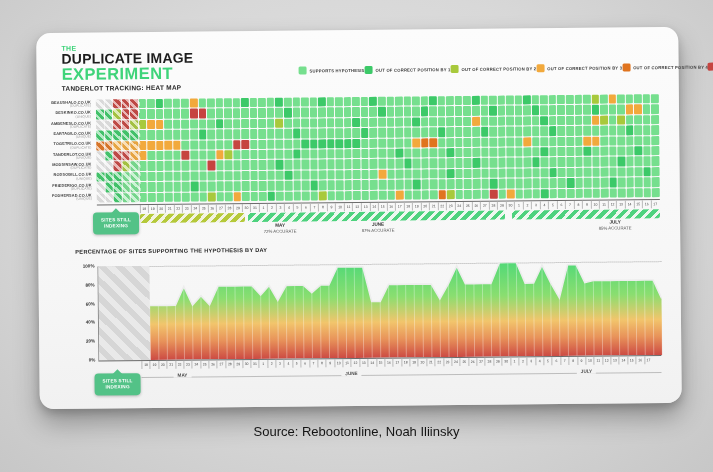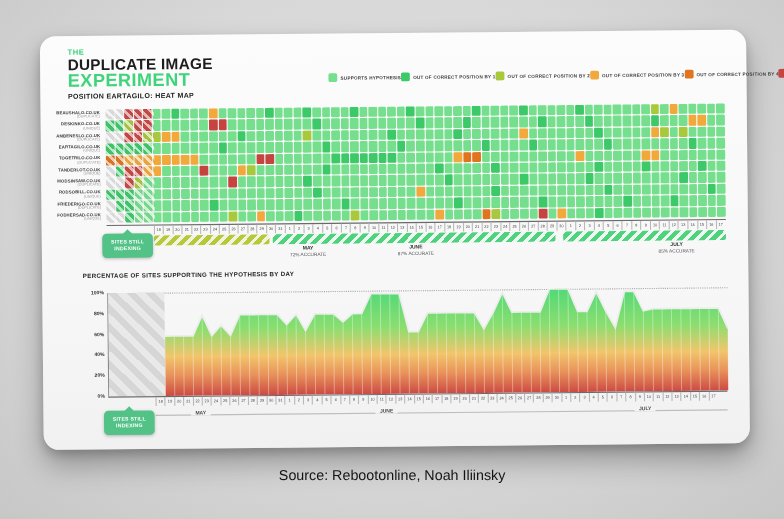--- a/index.html
+++ b/index.html
@@ -74,21 +74,21 @@
 </style>
 </head>
 <body>
 
 <div class="card">
 
   <div class="logo">
     <div class="the">THE</div>
     <div class="l1">DUPLICATE IMAGE</div>
     <div class="l2">EXPERIMENT</div>
-    <div class="sub">POSITION EARTAGILO: HEAT MAP</div>
+    <div class="sub">TANDERLOT TRACKING: HEAT MAP</div>
   </div>
 
   <div class="legend" id="legend">
       <div class="leg-item">
         <span class="leg-sw" style="background: rgb(118, 223, 142);"></span>
         <span class="leg-lb">SUPPORTS HYPOTHESIS</span>
       </div>
       <div class="leg-item">
         <span class="leg-sw" style="background: rgb(60, 201, 104);"></span>
         <span class="leg-lb">OUT OF CORRECT POSITION BY 1</span>

